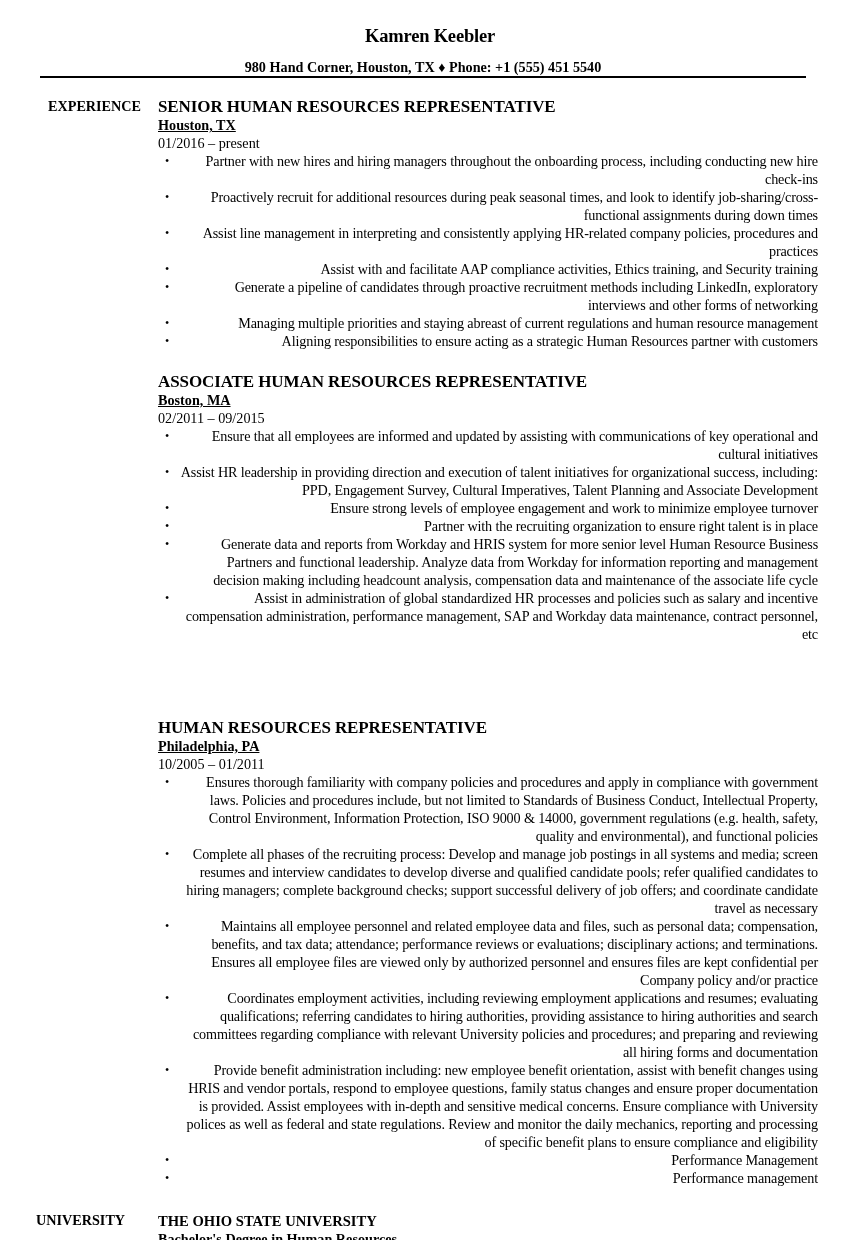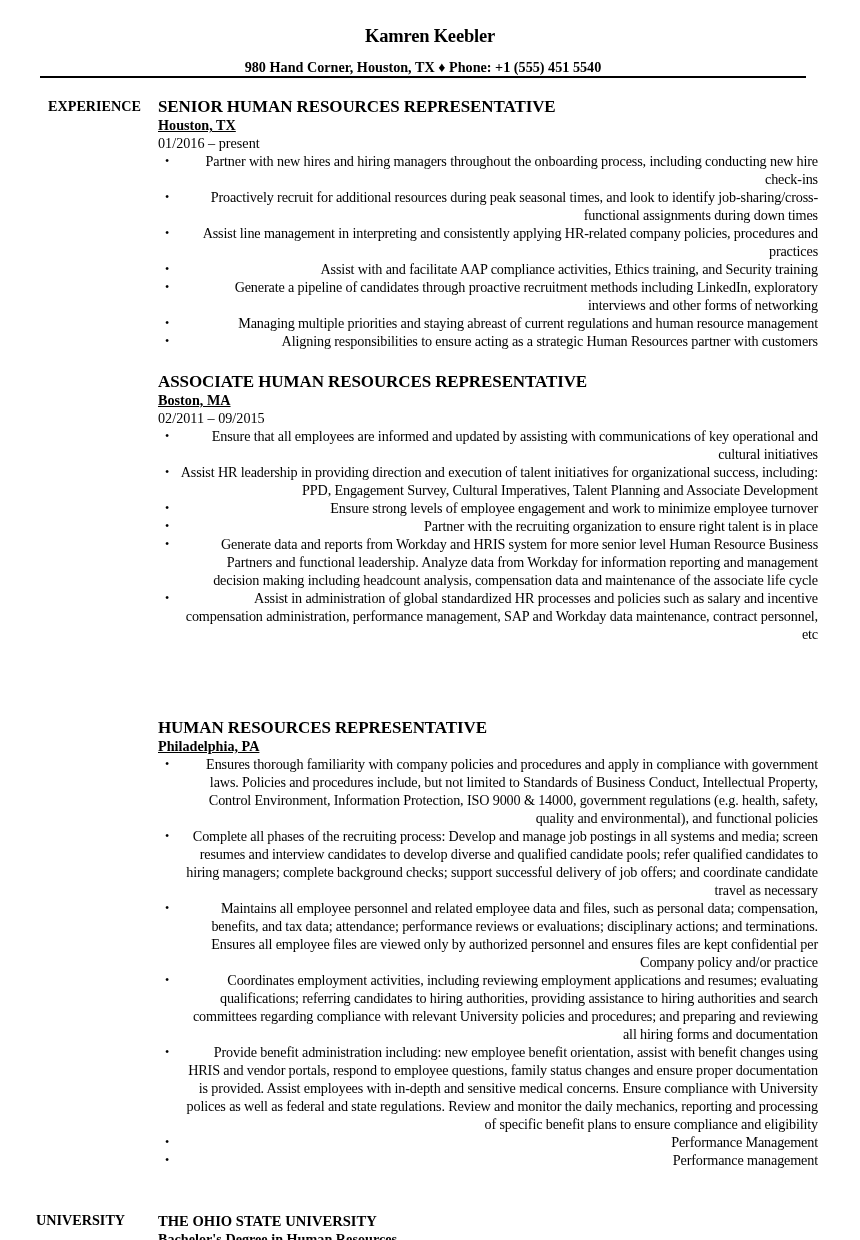--- a/index.html
+++ b/index.html
@@ -72,20 +72,21 @@
     <li>Ensure strong levels of employee engagement and work to minimize employee turnover</li>
     <li>Partner with the recruiting organization to ensure right talent is in place</li>
     <li>Generate data and reports from Workday and HRIS system for more senior level Human Resource Business Partners and functional leadership. Analyze data from Workday for information reporting and management decision making including headcount analysis, compensation data and maintenance of the associate life cycle</li>
     <li>Assist in administration of global standardized HR processes and policies such as salary and incentive compensation administration, performance management, SAP and Workday data maintenance, contract personnel, etc</li>
   </ul>
 </div>
 
 <div class="job" style="top:719px;">
   <div class="job-title">HUMAN RESOURCES REPRESENTATIVE</div>
   <div class="job-loc">Philadelphia, PA</div>
+  <div class="job-dates">10/2005 – 01/2011</div>
   <ul class="bullets">
     <li>Ensures thorough familiarity with company policies and procedures and apply in compliance with government laws. Policies and procedures include, but not limited to Standards of Business Conduct, Intellectual Property, Control Environment, Information Protection, ISO 9000 &amp; 14000, government regulations (e.g. health, safety, quality and environmental), and functional policies</li>
     <li>Complete all phases of the recruiting process: Develop and manage job postings in all systems and media; screen resumes and interview candidates to develop diverse and qualified candidate pools; refer qualified candidates to hiring managers; complete background checks; support successful delivery of job offers; and coordinate candidate travel as necessary</li>
     <li>Maintains all employee personnel and related employee data and files, such as personal data; compensation, benefits, and tax data; attendance; performance reviews or evaluations; disciplinary actions; and terminations. Ensures all employee files are viewed only by authorized personnel and ensures files are kept confidential per Company policy and/or practice</li>
     <li>Coordinates employment activities, including reviewing employment applications and resumes; evaluating qualifications; referring candidates to hiring authorities, providing assistance to hiring authorities and search committees regarding compliance with relevant University policies and procedures; and preparing and reviewing all hiring forms and documentation</li>
     <li>Provide benefit administration including: new employee benefit orientation, assist with benefit changes using HRIS and vendor portals, respond to employee questions, family status changes and ensure proper documentation is provided. Assist employees with in-depth and sensitive medical concerns. Ensure compliance with University polices as well as federal and state regulations. Review and monitor the daily mechanics, reporting and processing of specific benefit plans to ensure compliance and eligibility</li>
     <li>Performance Management</li>
     <li>Performance management</li>
   </ul>
 </div>

